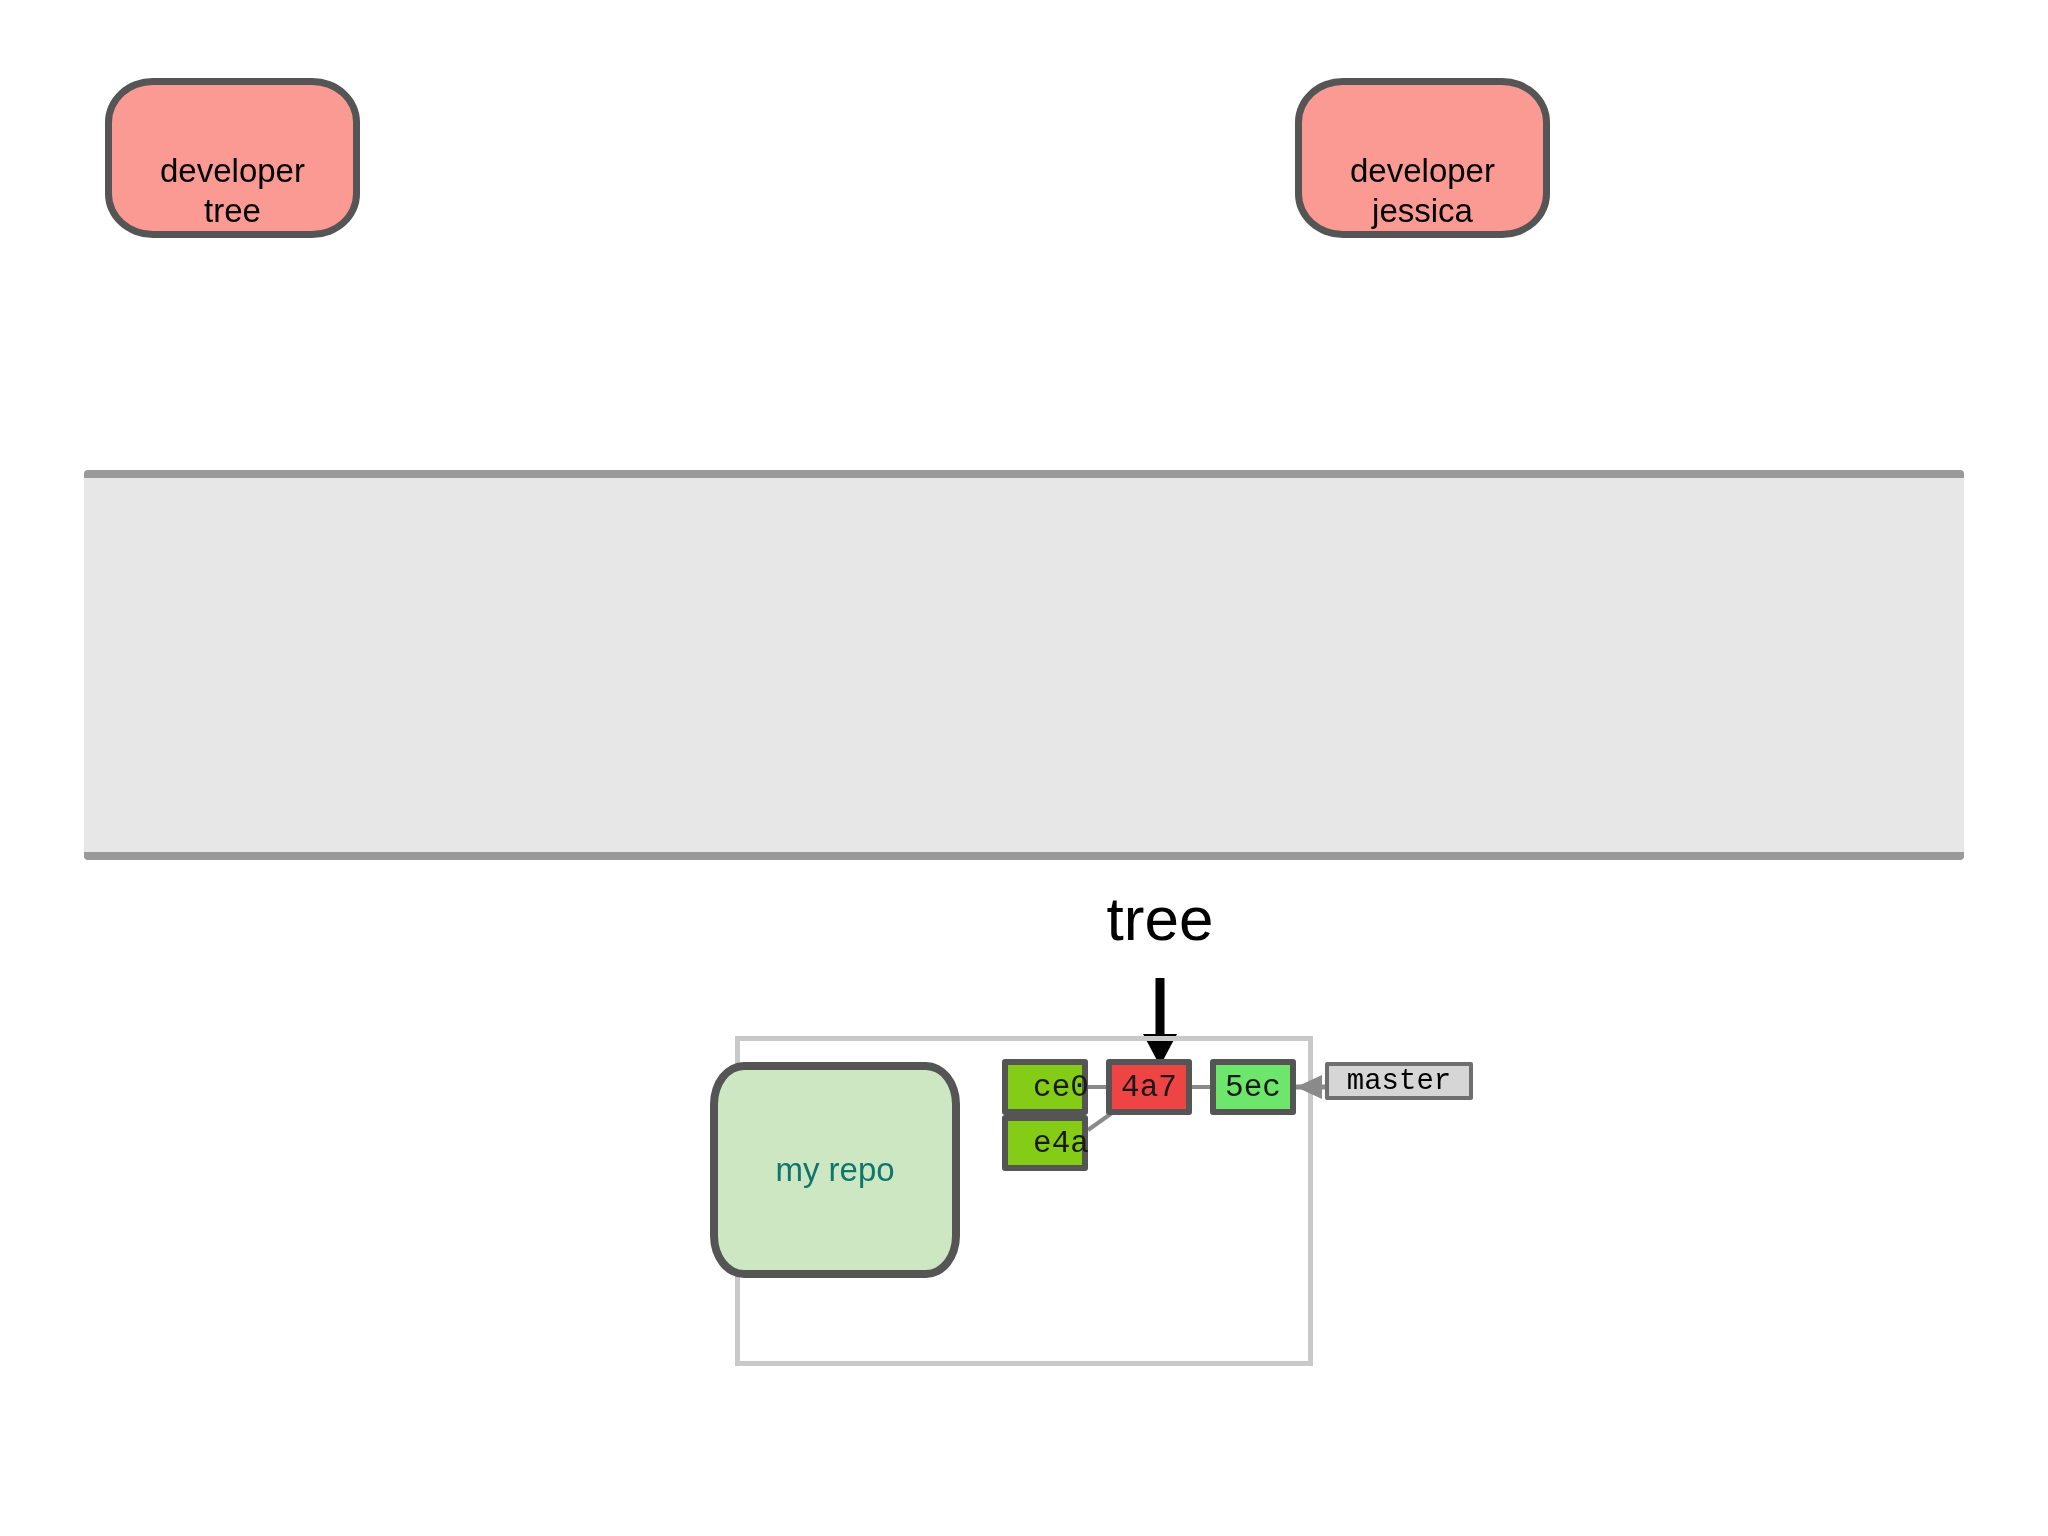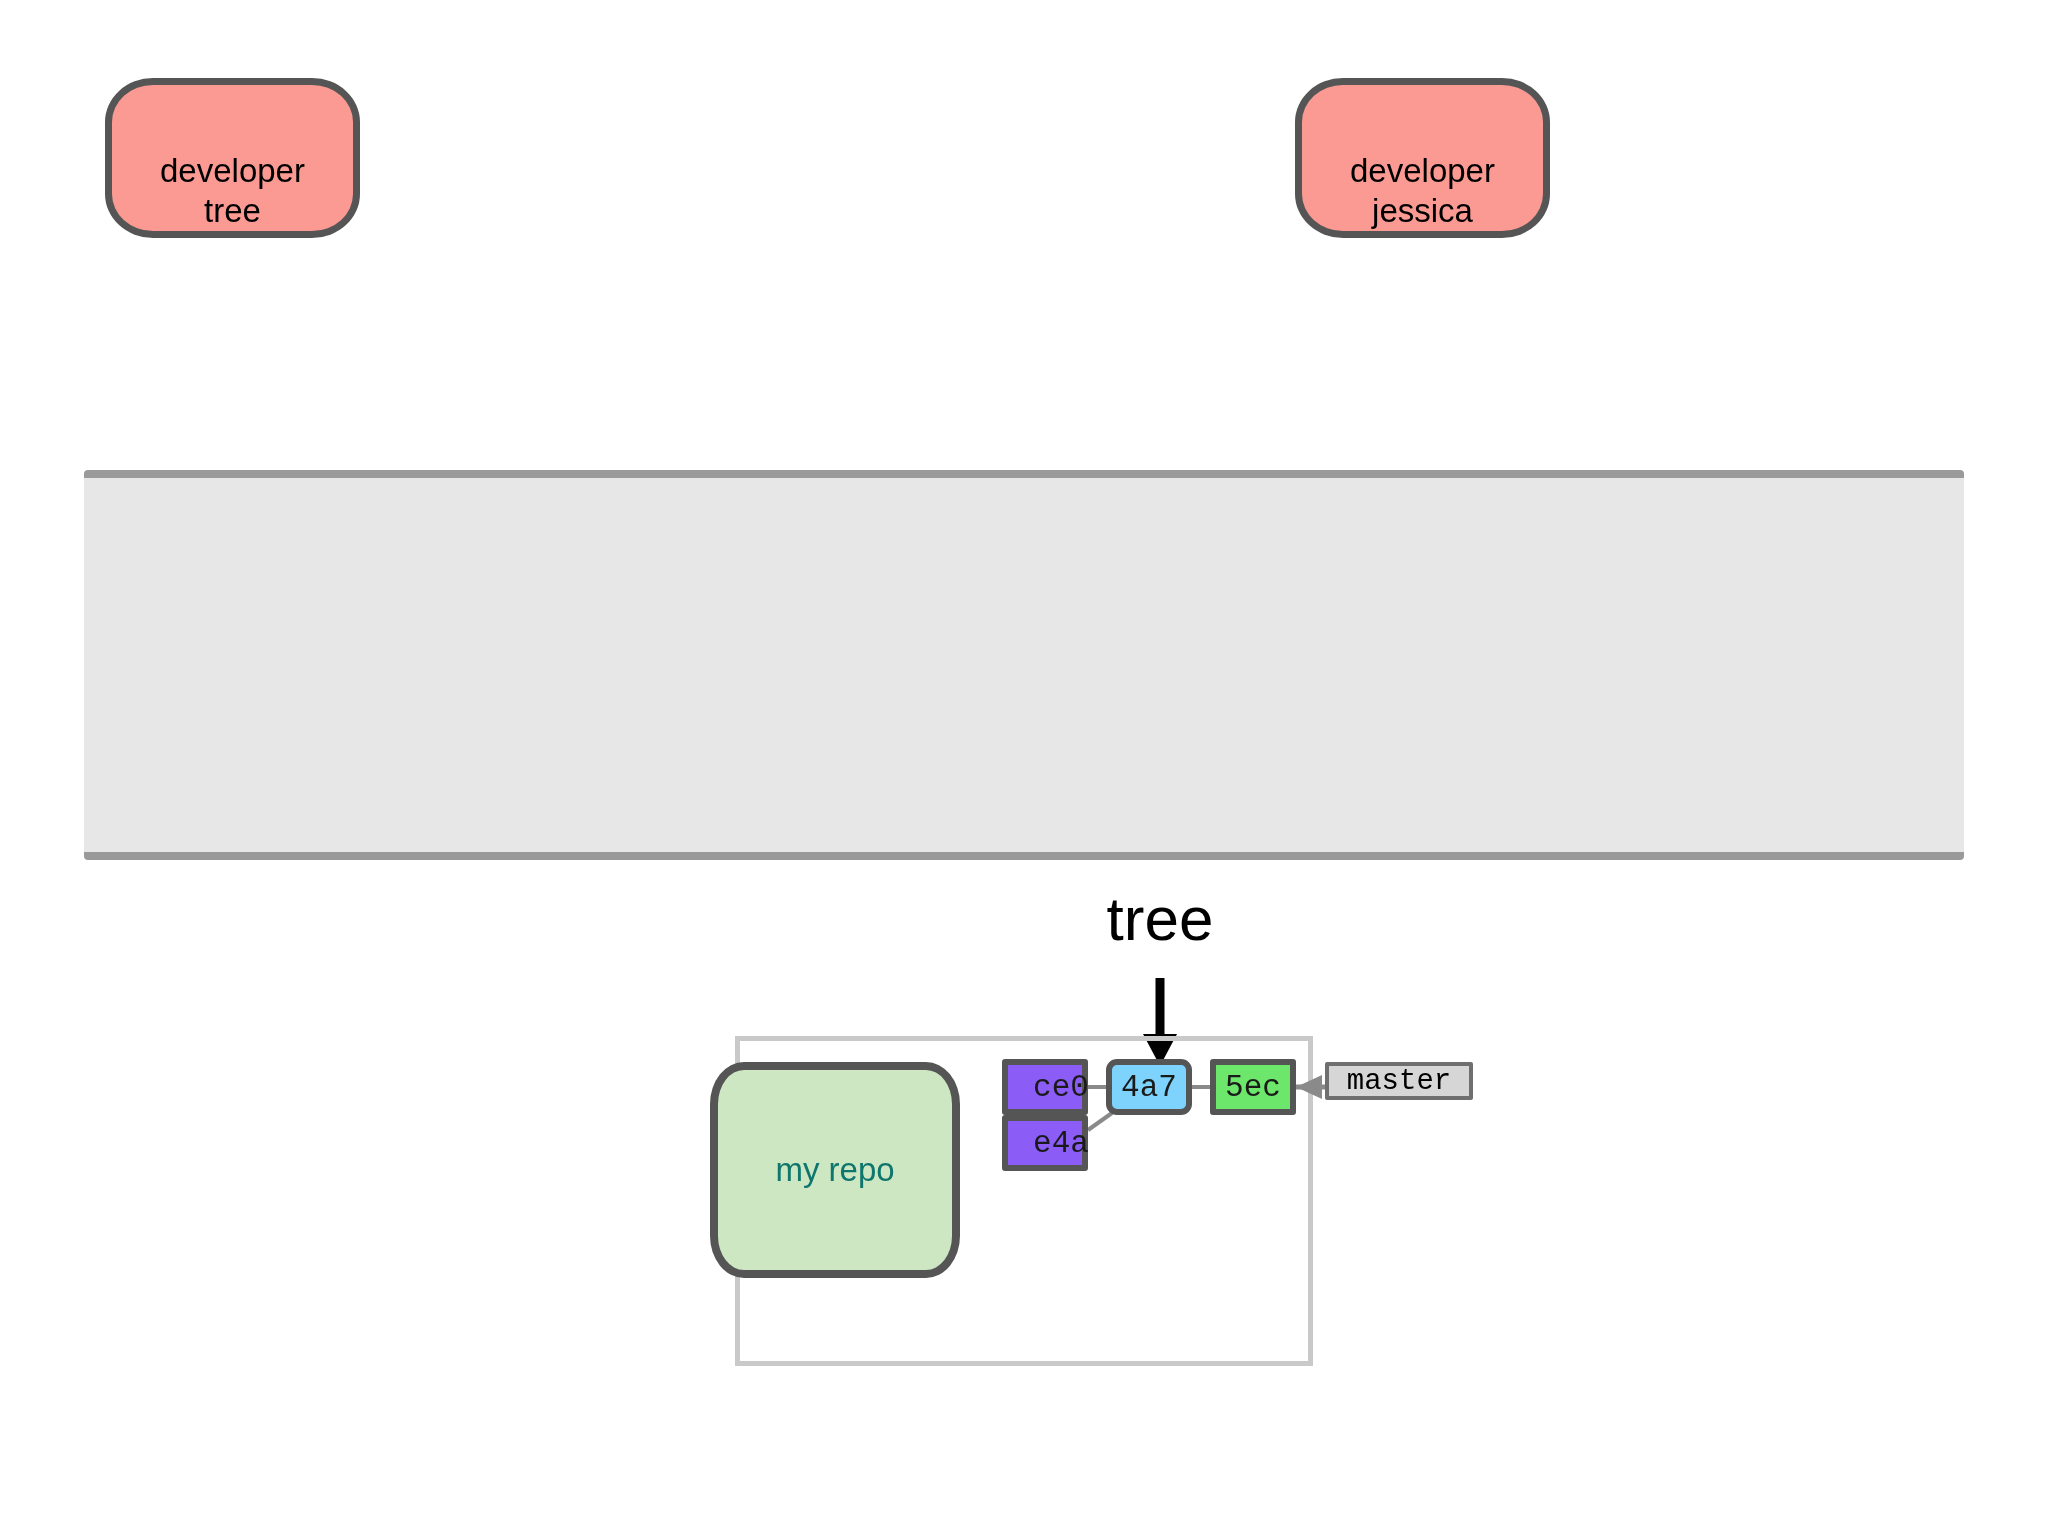--- a/index.html
+++ b/index.html
@@ -115,22 +115,22 @@
     border: 6px solid #555555;
     border-radius: 3px;
     display: flex;
     align-items: center;
     justify-content: center;
     font-family: "Liberation Mono", monospace;
     font-size: 31px;
     color: #1a1a1a;
     letter-spacing: 0px;
   }
-  .obj.blob  { background: #8b5cf6; padding-left: 32px; }
-  .obj.tree  { background: #7dd3fc; border-radius: 11px; }
+  .obj.blob  { background: #84cc16; padding-left: 32px; }
+  .obj.tree  { background: #ef4444; }
   .obj.commit{ background: #6ce76c; }
 
   #obj-ce0 { left: 1002px; top: 1059px; width: 86px; height: 56px; }
   #obj-4a7 { left: 1106px; top: 1059px; width: 86px; height: 56px; }
   #obj-5ec { left: 1210px; top: 1059px; width: 86px; height: 56px; }
   #obj-e4a { left: 1002px; top: 1115px; width: 86px; height: 56px; }
 
   
   #ref-master {
     position: absolute;

